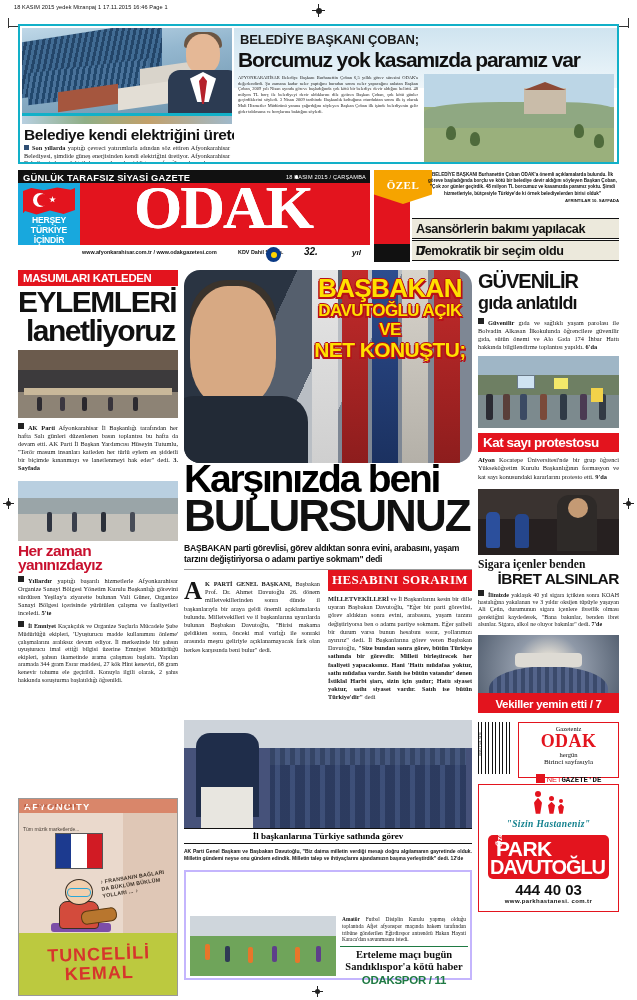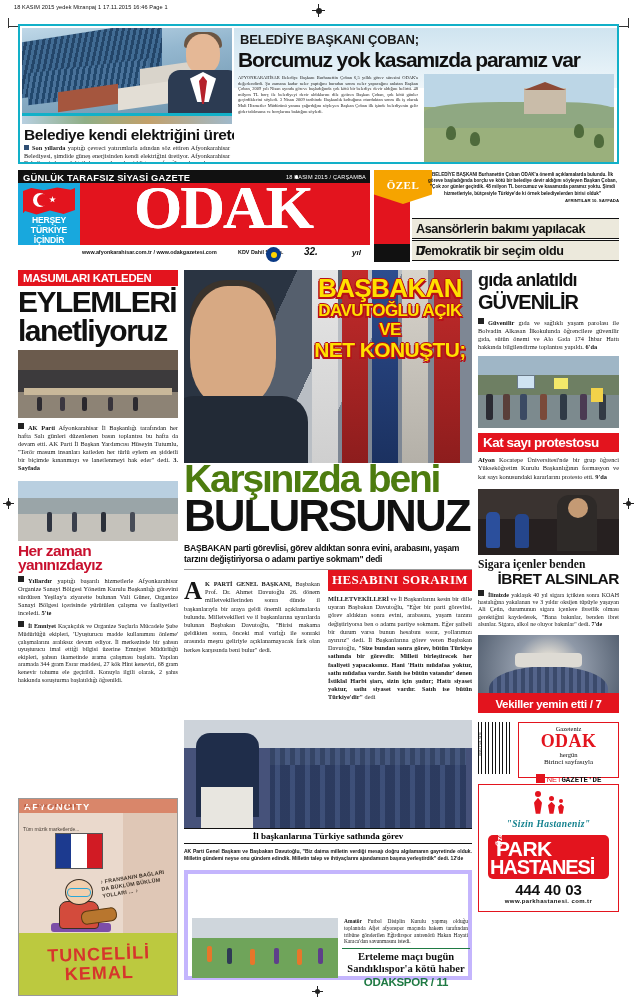--- a/index.html
+++ b/index.html
@@ -143,49 +143,49 @@
   .ph-crowd{background:linear-gradient(#9fb6c6 0 26%,#6e7f63 26% 54%,#7c8a8e 54% 100%);}
   .ph-dark{background:linear-gradient(#3a3330 0 45%,#262020 45% 100%);}
   .ph-parl{background:radial-gradient(circle at 50% 42%,#d9d6cf 0 18%,#8f99a8 40%,#4e5a6b 100%);}
   .ph-field{background:linear-gradient(#cfd6dc 0 34%,#6fa45a 34% 100%);}
   .ph-hall{background:linear-gradient(#cdd3da 0 26%,#46527a 26% 100%);}
 
   .mini-fig{position:absolute;bottom:10%;width:5px;height:14px;border-radius:2px;}
 
   
   .c-photo{position:absolute;left:0;top:0;width:288px;height:193px;overflow:hidden;
-    background:linear-gradient(115deg,#2a3442 0 30%,#555f6d 30% 46%,#b9bec4 46% 58%,#7e8794 58% 100%);}
+    background:linear-gradient(115deg,#2a3442 0 30%,#555f6d 30% 46%,#b9bec4 46% 58%,#7e8794 58% 100%);border-radius:16px;}
   .c-photo .face{position:absolute;left:6px;top:16px;width:86px;height:120px;border-radius:44% 44% 40% 40%;background:#d7a983;}
   .c-photo .hairm{position:absolute;left:6px;top:10px;width:86px;height:42px;border-radius:44px 44px 6px 6px;background:#3a332c;}
   .c-photo .suit{position:absolute;left:-16px;top:126px;width:140px;height:70px;background:#222a36;border-radius:26px 26px 0 0;}
   .c-photo .flagstripe{position:absolute;top:0;height:193px;width:26px;}
   .c-kick{position:absolute;left:126px;top:6px;width:160px;text-align:center;}
   .c-kick div{font-weight:bold;color:#ffe000;letter-spacing:-.6px;
     text-shadow:-1px 0 #b81118,0 1px #b81118,1px 0 #b81118,0 -1px #b81118,-1.6px 1.6px #b81118,1.6px 1.6px #b81118;}
   .c-big1{position:absolute;left:0;top:190px;width:288px;font-weight:bold;font-size:39px;letter-spacing:-2.2px;
-     color:#4d7c0f;line-height:38px;}
+     color:#000000;line-height:38px;}
   .c-big2{position:absolute;left:0;top:224px;width:288px;font-weight:bold;font-size:44px;letter-spacing:-2px;
      color:#111;line-height:44px;}
   .c-sub{position:absolute;left:0;top:273px;width:288px;font-weight:bold;font-size:8.6px;line-height:11.4px;color:#111;
      letter-spacing:-.25px;border-bottom:1px solid #999;padding-bottom:3px;}
   .c-colA{position:absolute;left:0;top:310px;width:136px;font-family:"Liberation Serif",serif;font-size:6.3px;
      line-height:8.2px;text-align:justify;color:#151515;}
   .c-drop{float:left;font-size:25px;line-height:20px;font-weight:bold;padding:1px 3px 0 0;font-family:"Liberation Serif",serif;}
   .c-colB{position:absolute;left:144px;top:300px;width:144px;}
   .hesap{background:#e3141e;color:#fff;font-weight:bold;font-size:13px;text-align:center;padding:2px 0 3px;
     font-family:"Liberation Serif",serif;letter-spacing:.4px;}
   .c-colB .txt{font-family:"Liberation Serif",serif;font-size:6.3px;line-height:8.2px;text-align:justify;color:#151515;margin-top:4px;}
   .c-colB .txt b{font-weight:bold;}
   .c-bigphoto{position:absolute;left:0;top:450px;width:288px;height:108px;overflow:hidden;}
   .c-cap{position:absolute;left:0;top:558px;width:288px;background:#fff;border-top:1px solid #111;border-bottom:1px solid #111;
      text-align:center;font-family:"Liberation Serif",serif;font-weight:bold;font-size:9px;padding:2px 0;}
   .c-cap2{position:absolute;left:0;top:578px;width:288px;font-size:5px;line-height:6.6px;font-weight:bold;color:#111;text-align:justify;}
   .kurul{position:absolute;left:0;top:600px;width:288px;height:44px;background:#1f7a43;}
   .kurul span{position:absolute;left:0;top:4px;width:288px;text-align:center;color:#fff;font-weight:bold;font-size:30px;letter-spacing:-1.4px;}
-  .sportbox{position:absolute;left:0;top:600px;width:288px;height:110px;border:4px solid #c4b5fd;box-sizing:border-box;background:#fff;}
+  .sportbox{position:absolute;left:0;top:600px;width:288px;height:110px;border:2px solid #c4b5fd;box-sizing:border-box;background:#fff;}
 
   
   .r-title{font-weight:bold;color:#111;letter-spacing:-1px;}
   .netbox{border:1.5px solid #e3141e;box-sizing:border-box;background:#fff;text-align:center;}
 
   .tiny{font-family:"Liberation Serif",serif;font-size:6.2px;line-height:7.8px;text-align:justify;color:#151515;}
   .tiny b{font-weight:bold;}
 
   
   .cartoon{position:absolute;left:0;top:528px;width:160px;height:198px;border:1px solid #999;box-sizing:border-box;
@@ -340,21 +340,21 @@
         <span>Demokratik bir seçim oldu</span>
         <span class="pg">/7</span>
       </div>
     </div>
   </div>
 
   <div class="col colL">
 
     <div class="redhead" style="font-size:11.4px;letter-spacing:-.3px;">MASUMLARI KATLEDEN</div>
     <div class="bigtitle" style="font-size:30px;margin-top:2px;">EYLEMLERİ</div>
-    <div class="bigtitle" style="font-size:30px;">lanetliyoruz</div>
+    <div class="bigtitle" style="font-size:30px;margin-left:8px;">lanetliyoruz</div>
     <div class="photo ph-meeting" style="height:68px;margin-top:5px;">
       <div class="mini-fig" style="left:12%;background:#2e2c31;"></div>
       <div class="mini-fig" style="left:26%;background:#3b3740;"></div>
       <div class="mini-fig" style="left:40%;background:#2a282d;"></div>
       <div class="mini-fig" style="left:56%;background:#38343b;"></div>
       <div class="mini-fig" style="left:72%;background:#2c2a2f;"></div>
     </div>
     <div class="lede" style="margin-top:5px;">
       <span class="sq"></span><b>AK Parti</b>
       <span>Afyonkarahisar İl Başkanlığı tarafından her hafta Salı günleri düzenlenen basın toplantısı bu hafta da devam etti. AK Parti İl Başkan Yardımcısı Hüseyin Tutumlu, "Terör masum insanları katleden her türlü eylem en şiddetli bir biçimde kınanmayı ve lanetlenmeyi hak eder" dedi.</span>
@@ -476,22 +476,22 @@
       <div style="position:absolute;left:154px;top:74px;width:128px;text-align:center;font-family:'Liberation Serif',serif;
            font-weight:bold;font-size:10.5px;line-height:12.4px;color:#111;border-top:1px solid #1f7a43;padding-top:2px;">
         <div>Erteleme maçı bugün</div>
         <div>Sandıklıspor'a kötü haber</div>
         <div style="color:#1f7a43;font-family:'Liberation Sans',sans-serif;font-size:11.5px;letter-spacing:-.3px;">ODAKSPOR / 11</div>
       </div>
     </div>
   </div>
 
   <div class="col colR">
+    <div class="r-title" style="font-size:20px;">GÜVENİLİR</div>
     <div class="r-title" style="font-size:18px;letter-spacing:-.8px;">gıda anlatıldı</div>
-    <div class="r-title" style="font-size:20px;">GÜVENİLİR</div>
     <div class="lede" style="margin-top:4px;">
       <span class="sq"></span><b>Güvenilir</b>
       <span>gıda ve sağlıklı yaşam parolası ile Bolvadin Alkasan İlkokulunda öğrencilere güvenilir gıda, sütün önemi ve Alo Gıda 174 İhbar Hattı hakkında bilgilendirme toplantısı yapıldı.</span>
       <b>6'da</b>
     </div>
     <div class="photo ph-crowd" style="height:72px;margin-top:5px;">
       <div class="mini-fig" style="left:6%;bottom:12%;height:26px;width:7px;background:#2b2b33;"></div>
       <div class="mini-fig" style="left:18%;bottom:12%;height:26px;width:7px;background:#5a3f3a;"></div>
       <div class="mini-fig" style="left:30%;bottom:12%;height:26px;width:7px;background:#3b4a63;"></div>
       <div class="mini-fig" style="left:44%;bottom:12%;height:26px;width:7px;background:#7a4a3a;"></div>
@@ -552,21 +552,21 @@
           <div class="pf" style="left:9px;top:7px;width:8px;height:16px;clip-path:polygon(50% 0,100% 30%,78% 100%,22% 100%,0 30%);"></div>
           <div class="pf" style="left:24px;top:5px;width:5px;height:5px;border-radius:50%;"></div>
           <div class="pf" style="left:23px;top:11px;width:7px;height:12px;clip-path:polygon(50% 0,100% 30%,78% 100%,22% 100%,0 30%);"></div>
           <div class="pf" style="left:34px;top:8px;width:4px;height:4px;border-radius:50%;"></div>
           <div class="pf" style="left:33px;top:13px;width:6px;height:10px;clip-path:polygon(50% 0,100% 30%,78% 100%,22% 100%,0 30%);"></div>
         </div>
         <div class="slogan">"Sizin Hastaneniz"</div>
         <div class="parkred">
           <div class="ozl">Özel</div>
           <div class="p1">PARK</div>
-          <div class="p2">HASTANESİ</div>
+          <div class="p2">DAVUTOĞLU</div>
         </div>
         <div class="park-tel">444 40 03</div>
         <div class="park-url">www.parkhastanesi. com.tr</div>
       </div>
     </div>
   </div>
 
 </div>
 
 </body></html>

